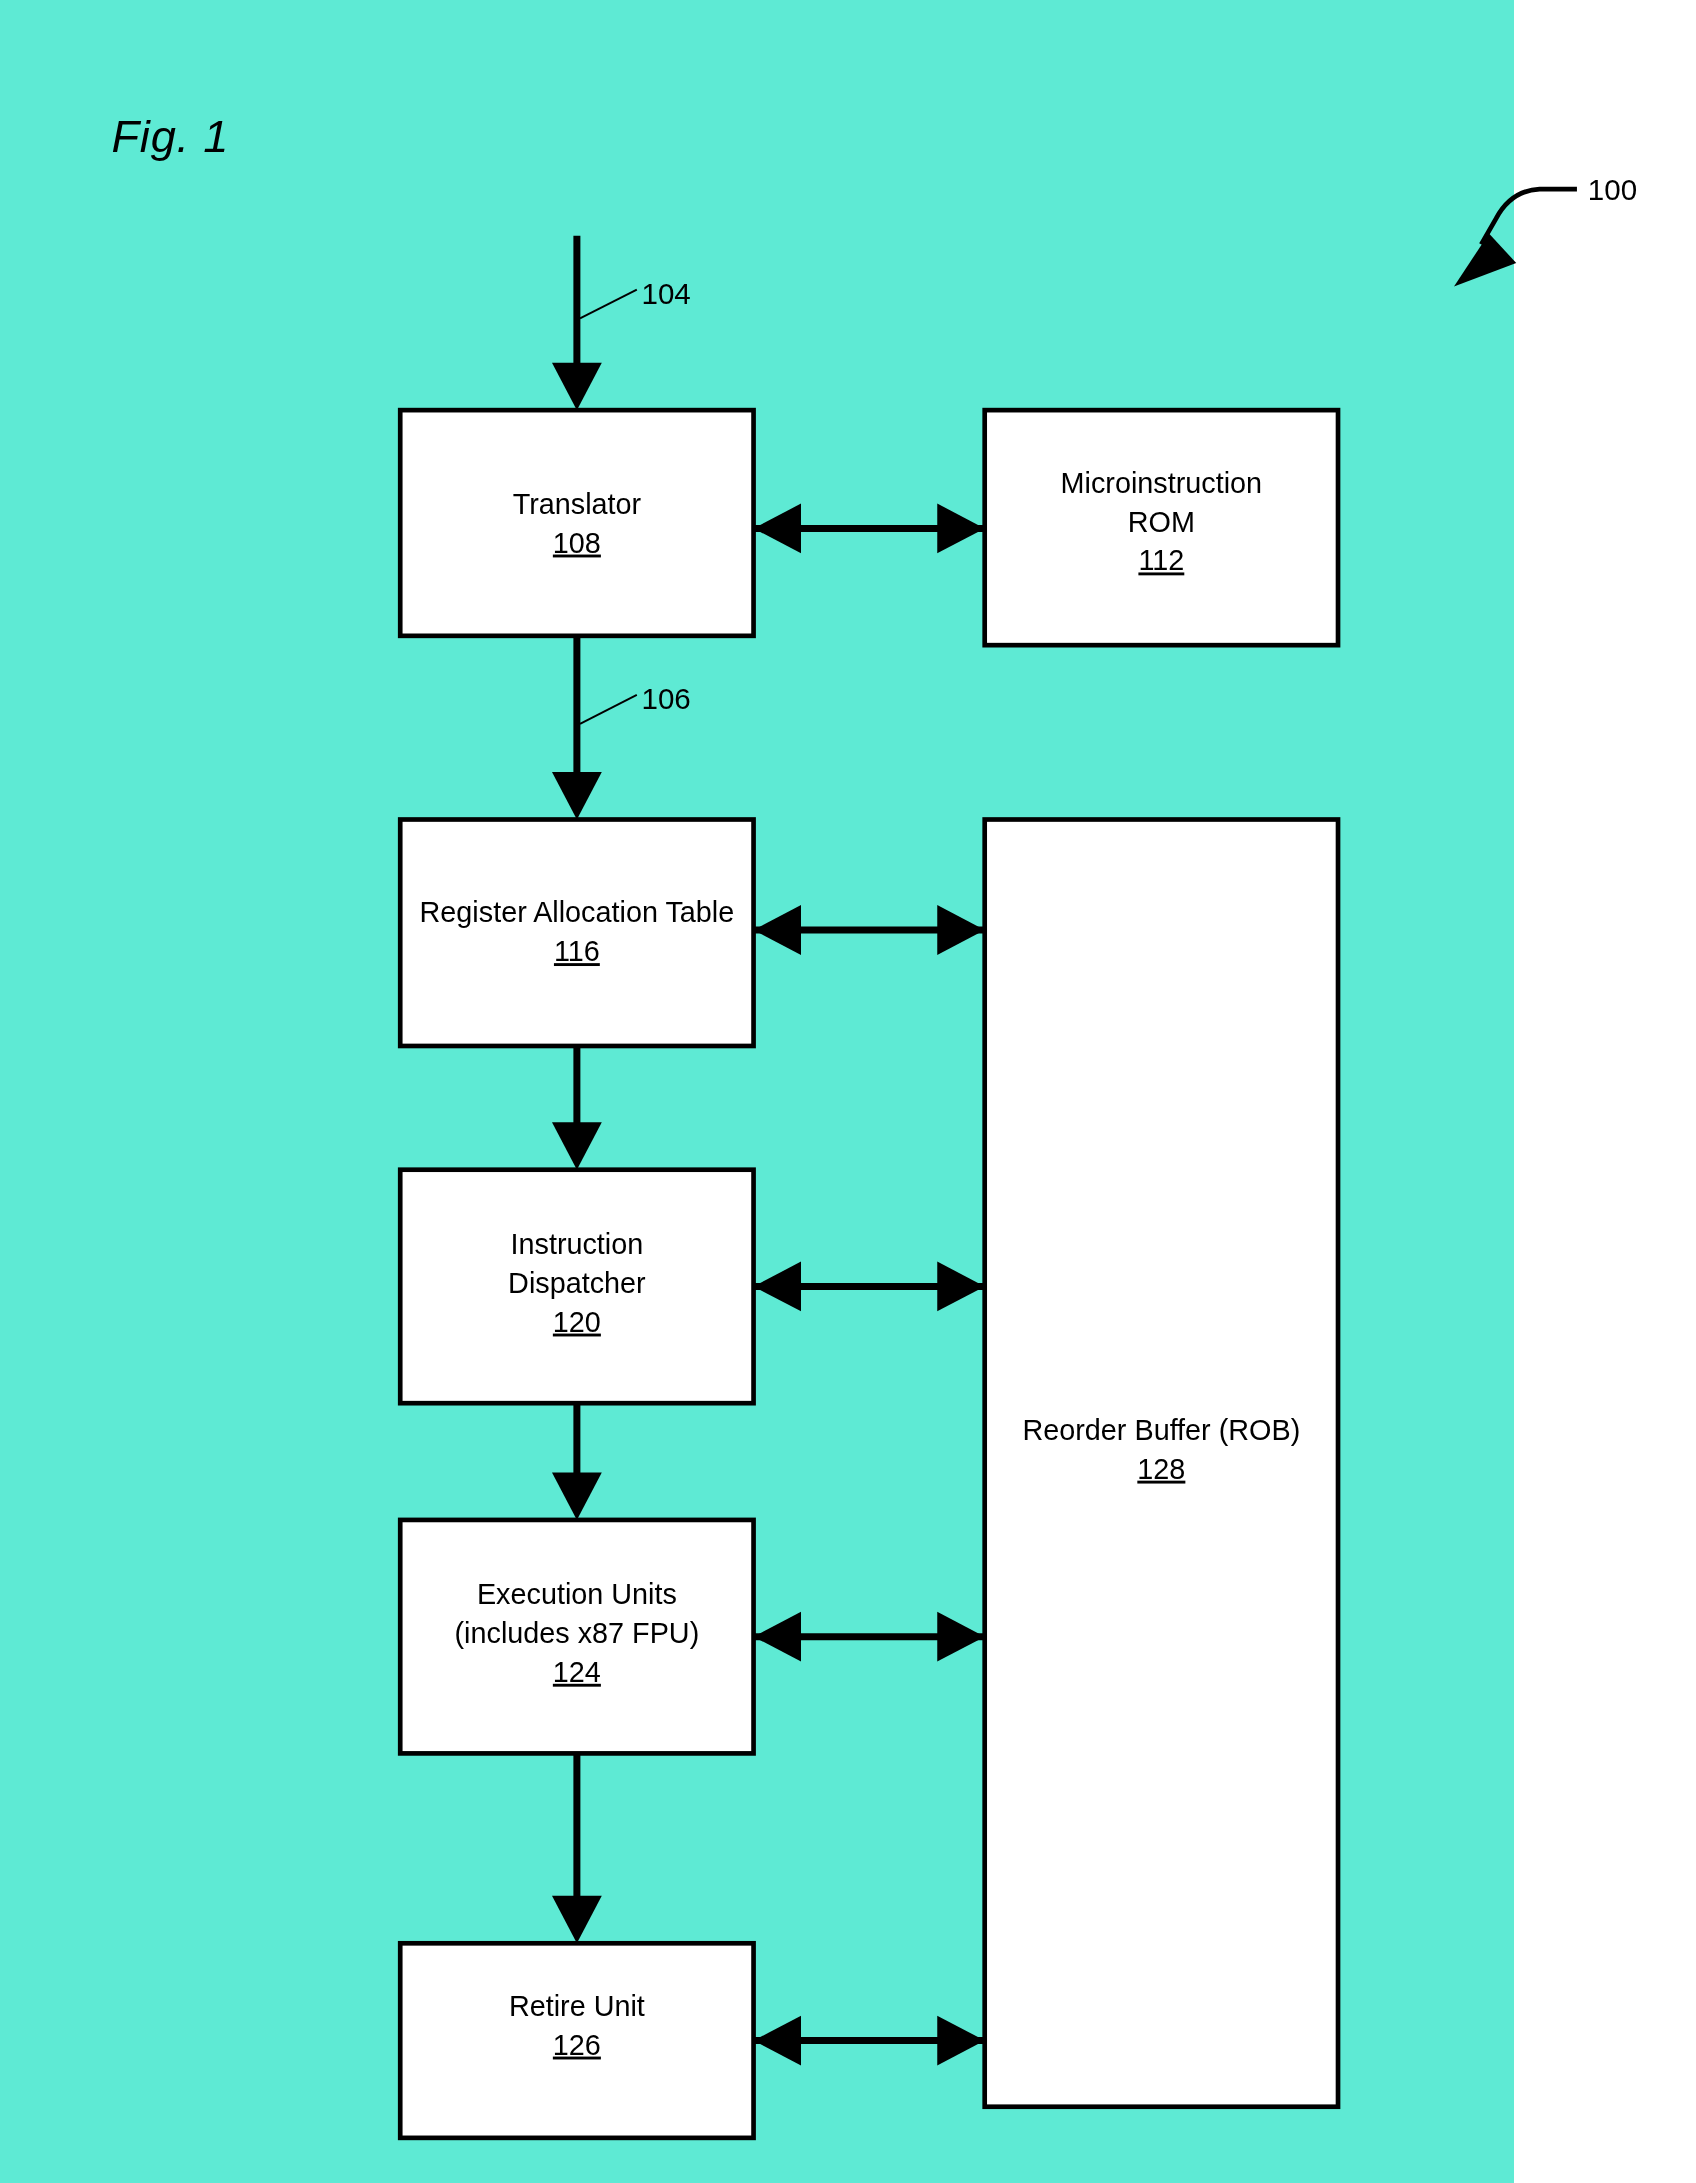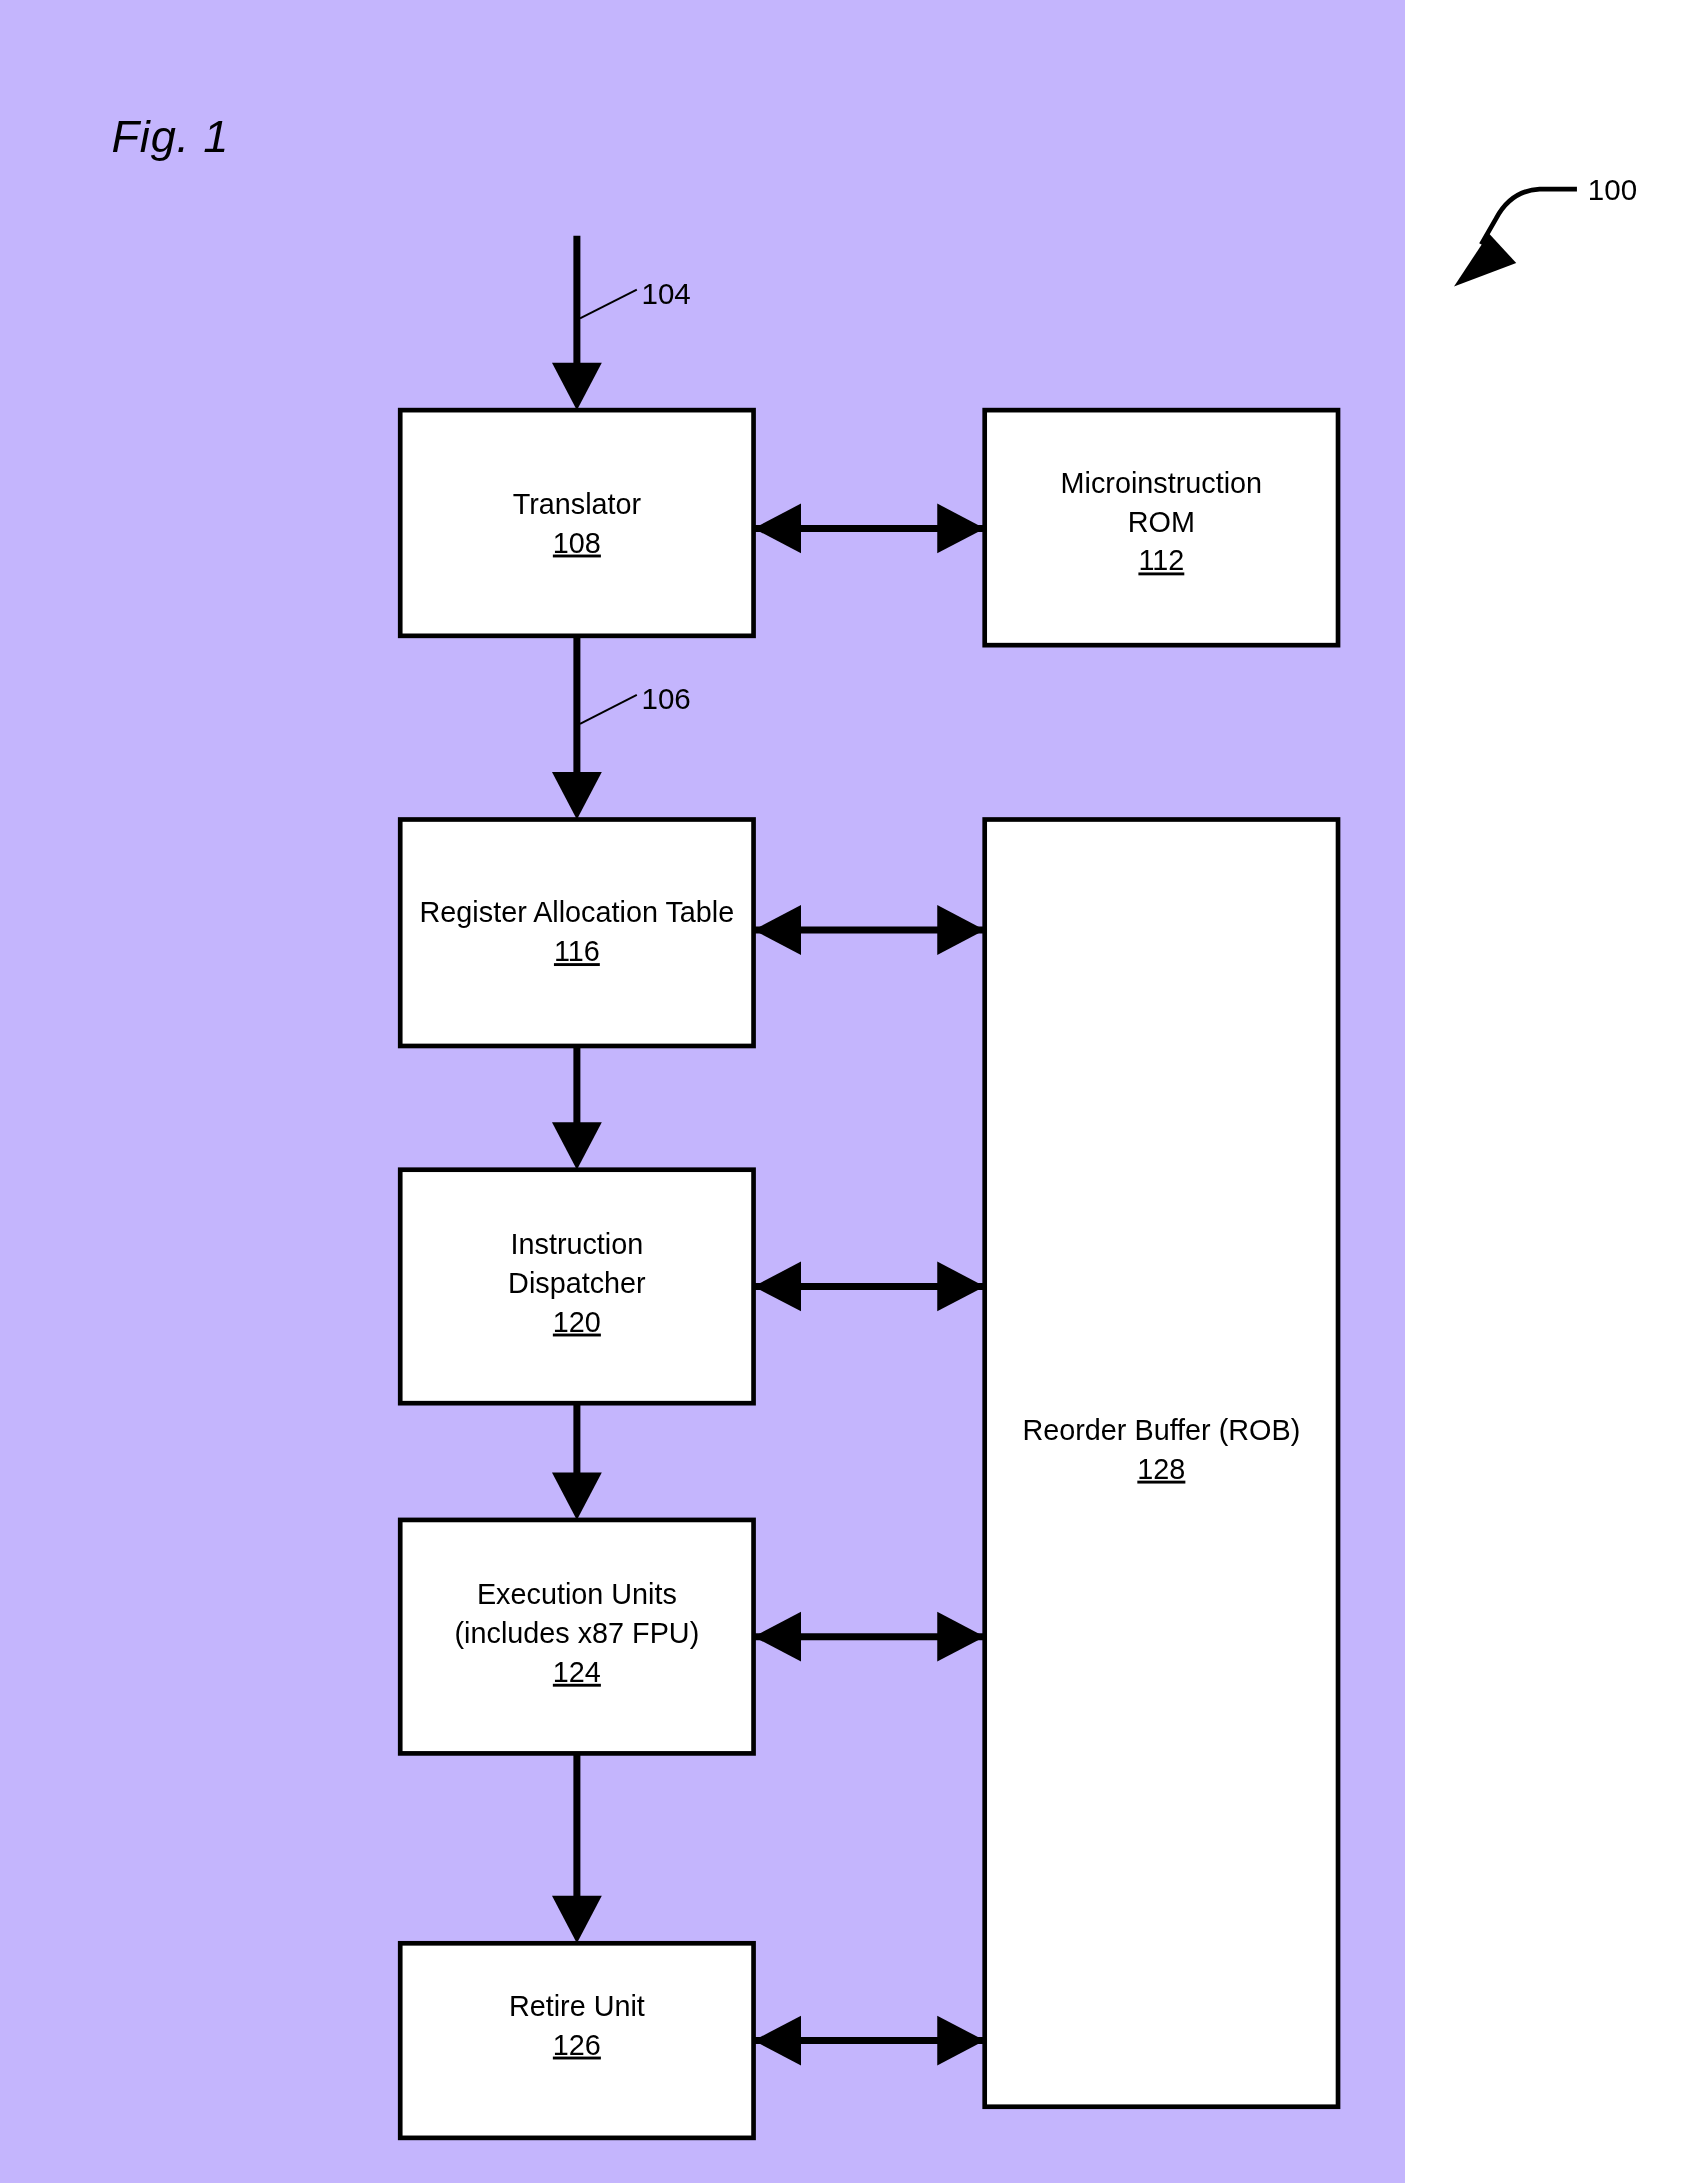--- a/index.html
+++ b/index.html
@@ -9,23 +9,23 @@
   }
   body {
     width: 1697px;
     height: 2183px;
     font-family: "Liberation Sans", sans-serif;
     color: #000000;
     overflow: hidden;
   }
   #figure-root {
     position: relative;
-    width: 1405px;
+    width: 1514px;
     height: 2183px;
-    background: #c4b5fd;
+    background: #5eead4;
     text-decoration: underline;
   }
   svg#diagram {
     position: absolute;
     top: 0;
     left: 0;
     width: 1697px;
     height: 2183px;
     display: block;
   }

